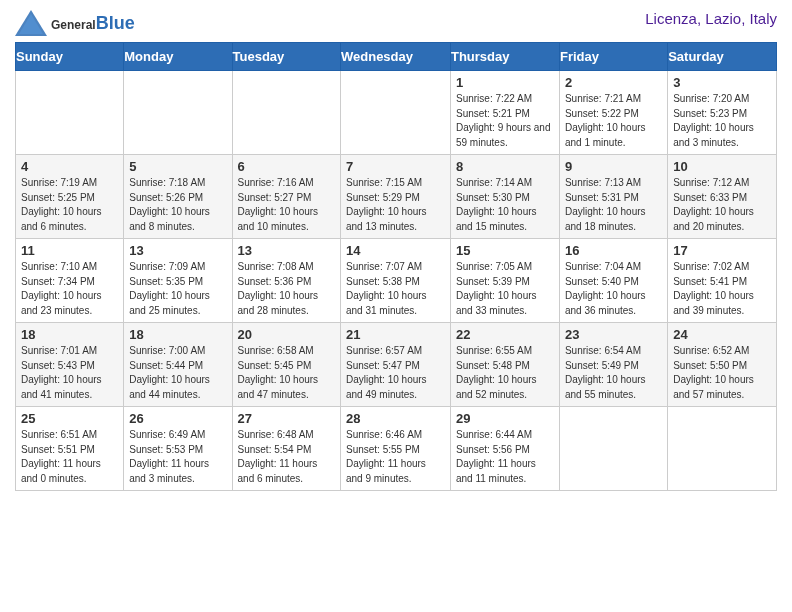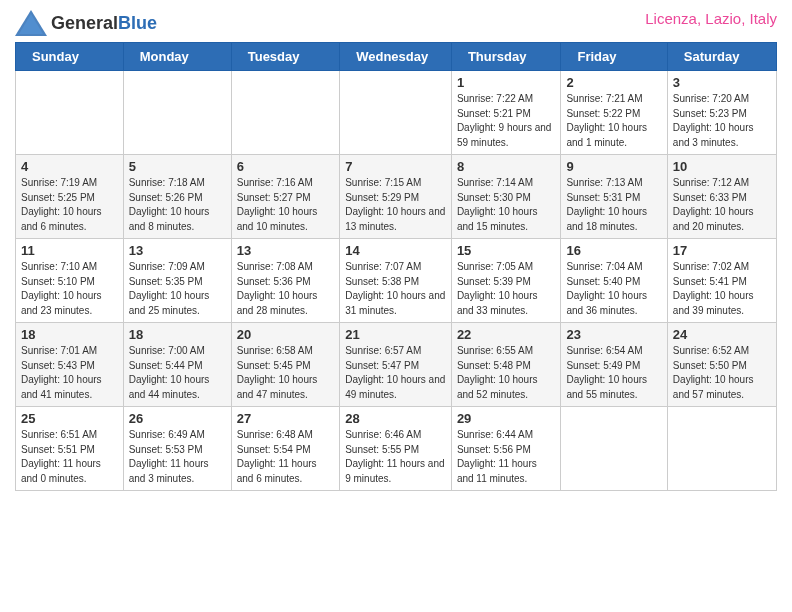--- a/index.html
+++ b/index.html
@@ -15,52 +15,52 @@
       justify-content: space-between;
       align-items: flex-start;
       margin-bottom: 6px;
     }
     .logo {
       display: flex;
       align-items: center;
       gap: 4px;
     }
     .logo-text-general {
-      font-size: 18px;
+      font-size: 12px;
       font-weight: bold;
       color: #333;
     }
     .logo-text-blue {
       font-size: 18px;
       font-weight: bold;
       color: #2d6db5;
     }
     .title-area {
       text-align: right;
     }
     .month-title {
       font-size: 36px;
       font-weight: bold;
       color: #333;
     }
     .subtitle {
       font-size: 15px;
-      color: #ec4899;
+      color: #4c1d95;
     }
     .calendar-table {
       width: 100%;
       border-collapse: collapse;
       border: 1px solid #ccc;
     }
     .calendar-table th {
       background-color: #2d6db5;
       color: #fff;
       font-size: 13px;
       font-weight: bold;
-      padding: 6px 16px;
+      padding: 6px 0;
       text-align: left;
       border: 1px solid #2060a8;
     }
     .calendar-table td {
       vertical-align: top;
       border: 1px solid #ccc;
       padding: 4px 5px;
       font-size: 10px;
       color: #333;
       width: 113px;
@@ -181,21 +181,21 @@
           <span class="day-number">10</span>
           <div class="day-info">Sunrise: 7:12 AM
 Sunset: 6:33 PM
 Daylight: 10 hours and 20 minutes.</div>
         </td>
       </tr>
       <tr>
         <td>
           <span class="day-number">11</span>
           <div class="day-info">Sunrise: 7:10 AM
-Sunset: 5:10 PM
+Sunset: 7:34 PM
 Daylight: 10 hours and 23 minutes.</div>
         </td>
         <td>
           <span class="day-number">13</span>
           <div class="day-info">Sunrise: 7:09 AM
 Sunset: 5:35 PM
 Daylight: 10 hours and 25 minutes.</div>
         </td>
         <td>
           <span class="day-number">13</span>

